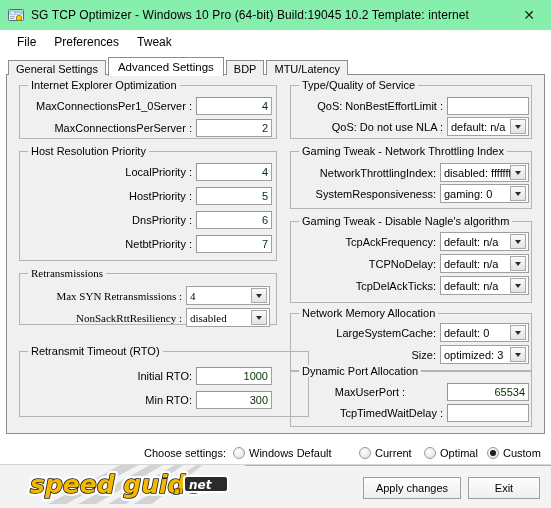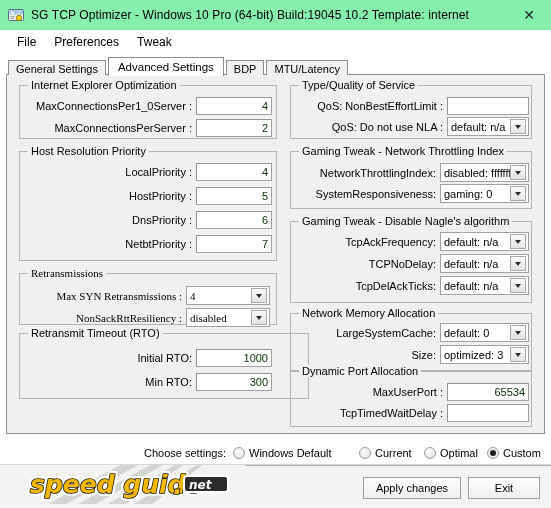--- a/index.html
+++ b/index.html
@@ -362,21 +362,21 @@
     </div>
     <div class="row" style="left:6px; top:34px; width:246px;">
       <div class="rlabel" style="width:156px;">NonSackRttResiliency :</div>
       <div class="ddl" style="width:84px;">
         <span class="dtext">disabled</span>
         <span class="darrow"></span>
       </div>
     </div>
   </div>
 
-  <div class="group" style="left:12px; top:258px; width:290px; height:66px;">
+  <div class="group" style="left:12px; top:276px; width:290px; height:66px;">
     <div class="glabel">Retransmit Timeout (RTO)</div>
 
     <div class="row" style="left:6px; top:14px; width:246px;">
       <div class="rlabel" style="width:166px;">Initial RTO:</div>
       <div class="tinput" style="width:76px;">1000</div>
     </div>
     <div class="row" style="left:6px; top:38px; width:246px;">
       <div class="rlabel" style="width:166px;">Min RTO:</div>
       <div class="tinput" style="width:76px;">300</div>
     </div>
@@ -459,21 +459,21 @@
         <span class="dtext">optimized: 3</span>
         <span class="darrow"></span>
       </div>
     </div>
   </div>
 
   <div class="group" style="left:283px; top:296px; width:242px; height:56px;">
     <div class="glabel">Dynamic Port Allocation</div>
 
     <div class="row" style="left:6px; top:10px; width:232px;">
-      <div class="rlabel" style="width:146px;">MaxUserPort :</div>
+      <div class="rlabel" style="width:146px;text-align:center;">MaxUserPort :</div>
       <div class="tinput" style="width:82px;padding-left:10px;">65534</div>
     </div>
     <div class="row" style="left:6px; top:31px; width:232px;">
       <div class="rlabel" style="width:146px;">TcpTimedWaitDelay :</div>
       <div class="tinput" style="width:82px;"></div>
     </div>
   </div>
 
 </div>
 

